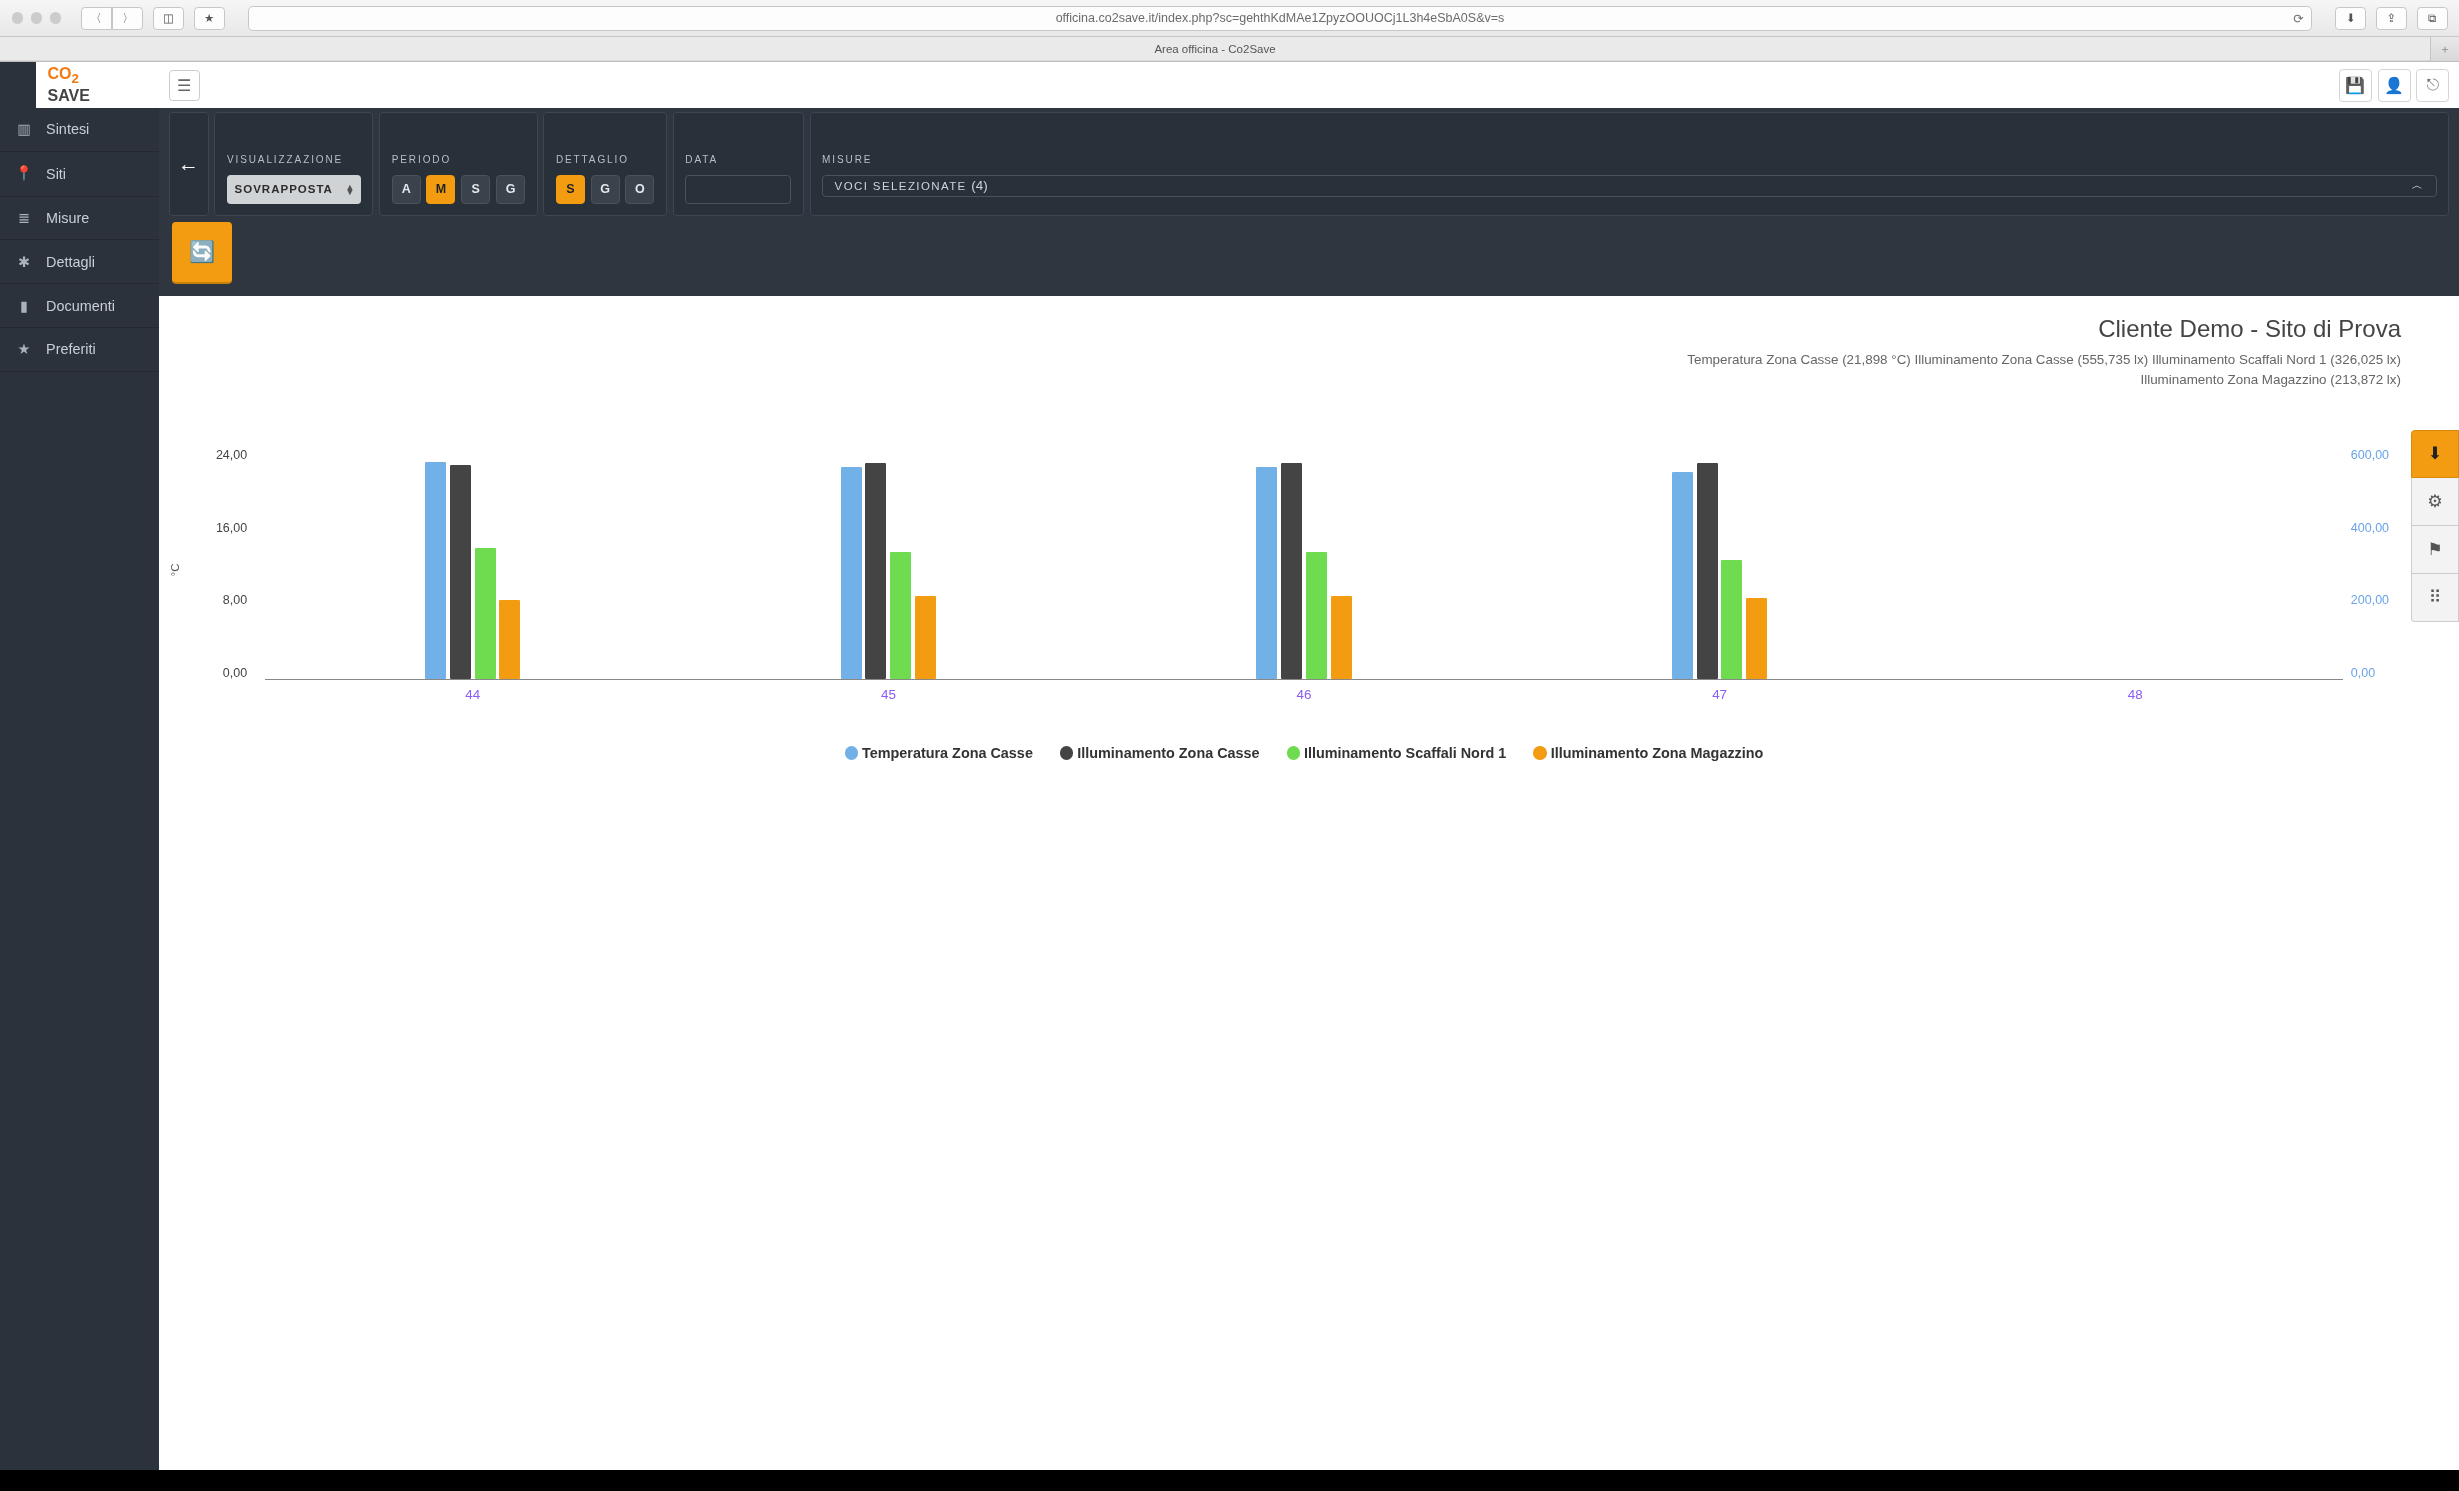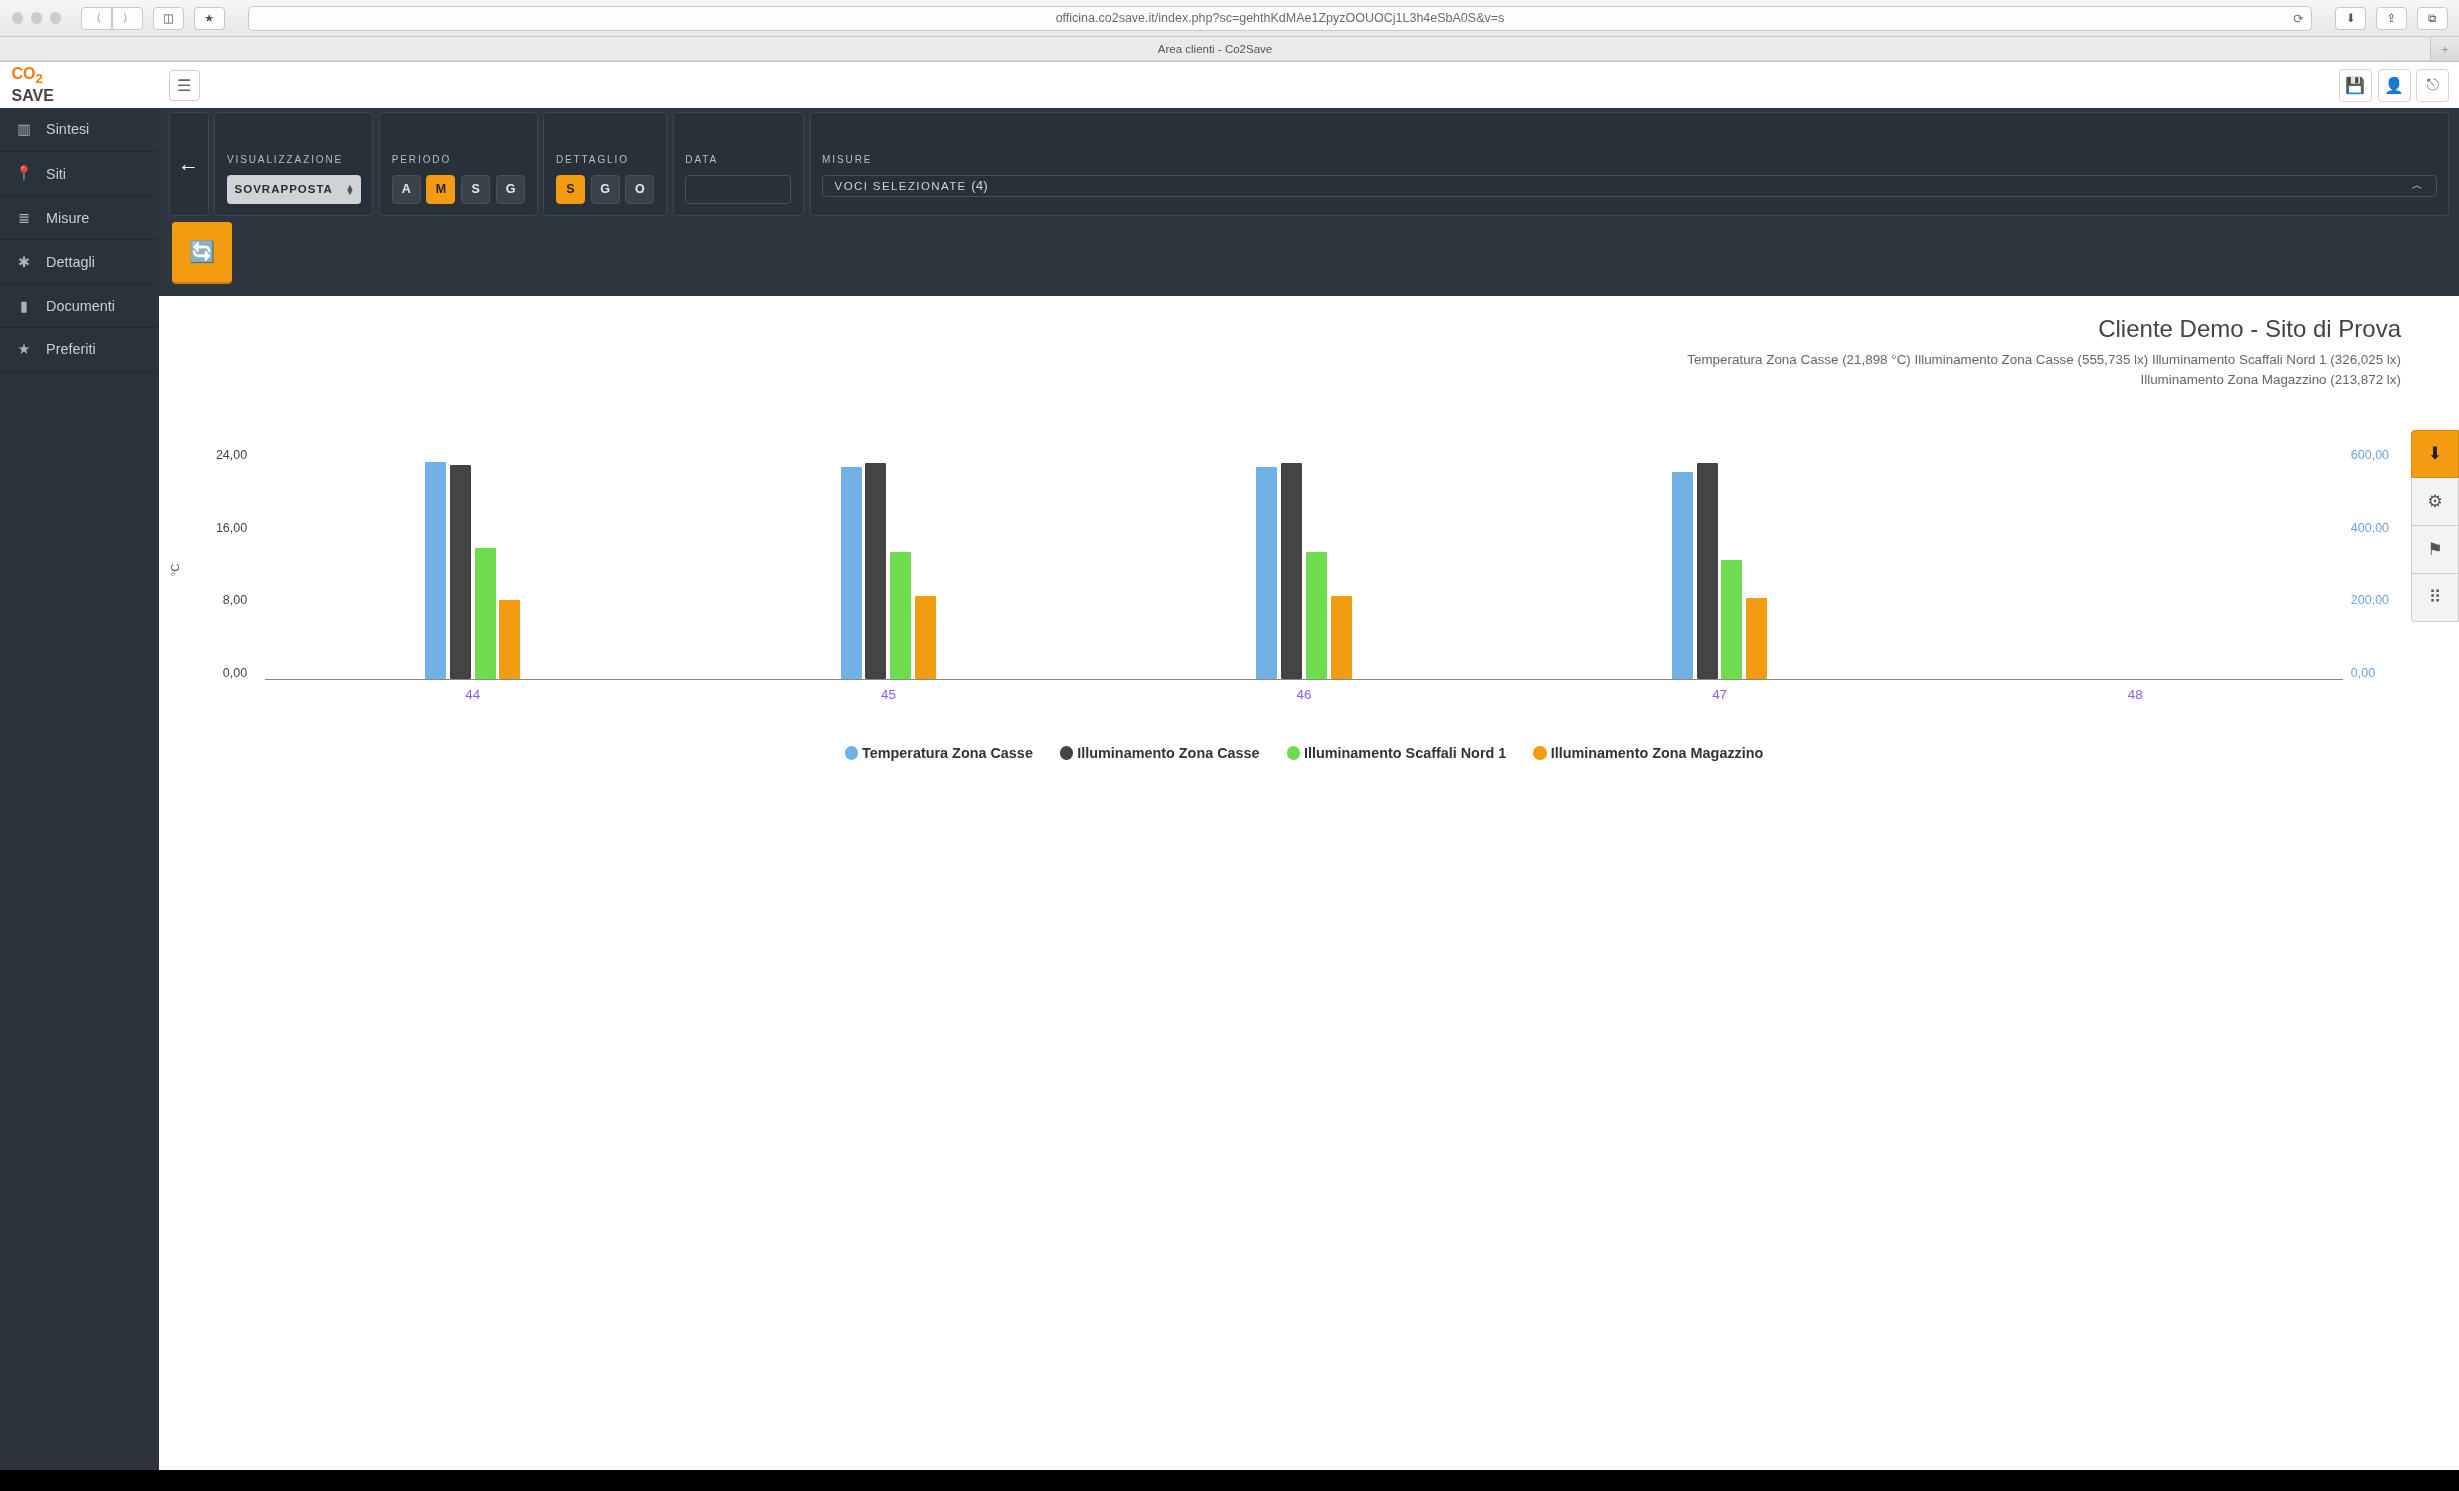--- a/index.html
+++ b/index.html
@@ -16,21 +16,21 @@
     .nav-group .tb-btn:last-child{border-top-left-radius:0;border-bottom-left-radius:0;margin-left:-1px;}
     .url-bar { flex: 1; height: 25px; background: #fdfdfd; border: 1px solid #c7c7c7; border-radius: 4.8px; margin: 0 13.4px; display:flex; align-items:center; justify-content:center; color:#6b6b6b; font-size: 12.5px; position:relative;}
     .reload { position:absolute; right:7.7px; color:#707070; }
     .tabbar { height: 25px; background: linear-gradient(#e9e9e9,#d8d8d8); border-bottom: 1px solid #bfbfbf; display:flex; align-items:center; font-size:11.5px; color:#555;}
     .tabbar .tab { flex:1; text-align:center; padding: 4.8px 0; background:#eaeaea;}
     .tabbar .plus { width:29px; text-align:center; color:#888; border-left:1px solid #c5c5c5; padding:4.8px 0;}
 
     
     .app { flex:1; display:flex; background:#2f3640; min-height:0;}
     .sidebar { width: 159px; background:#2b323b; display:flex; flex-direction:column; color:#c9cfd6; }
-    .brand-bar { height:46px; background:#fff; display:flex; align-items:center; padding:0 11.5px; gap:13.4px;}
+    .brand-bar { height:46px; background:#fff; display:flex; align-items:center; padding:0 11.5px; gap:13.4px;margin-left:36px;}
     .hamburger { width:31px; height:31px; border:1px solid #ccc; border-radius:3.8px; display:flex; align-items:center; justify-content:center; color:#666;}
     .nav-items { display:flex; flex-direction:column; }
     .nav-item { display:flex; align-items:center; gap:13.4px; padding: 13.4px 15.4px; font-size:14.4px; border-bottom:1px solid #23292f; cursor:pointer;}
     .nav-item .ico { width:17.3px; text-align:center; color:#aab1b9; }
 
     .content { flex:1; background:#fff; display:flex; flex-direction:column; min-height:0;}
 
     
     .top-white { height:46px; background:#fff; display:flex; align-items:center; justify-content:flex-end; padding-right:9.6px; gap:5.8px;}
     .top-white .tw-btn { width:33px; height:33px; border:1px solid #d4d4d4; border-radius:3.8px; display:flex; align-items:center; justify-content:center; color:#777; background:#fff;}
@@ -99,21 +99,21 @@
     <div class="tb-btn">★</div>
     <div class="url-bar">
       <span>officina.co2save.it/index.php?sc=gehthKdMAe1ZpyzOOUOCj1L3h4eSbA0S&amp;v=s</span>
       <span class="reload">⟳</span>
     </div>
     <div class="tb-btn">⬇</div>
     <div class="tb-btn">⇪</div>
     <div class="tb-btn">⧉</div>
   </div>
   <div class="tabbar">
-    <div class="tab"><span>Area clienti - Co2Save</span></div>
+    <div class="tab"><span>Area officina - Co2Save</span></div>
     <div class="plus">＋</div>
   </div>
 
   <div class="app">
     <div class="sidebar">
       <div class="brand-bar">
         <div class="logo">
           <span class="o">CO</span><sub class="o">2</sub><br>
           <span class="s">SAVE</span>
         </div>

